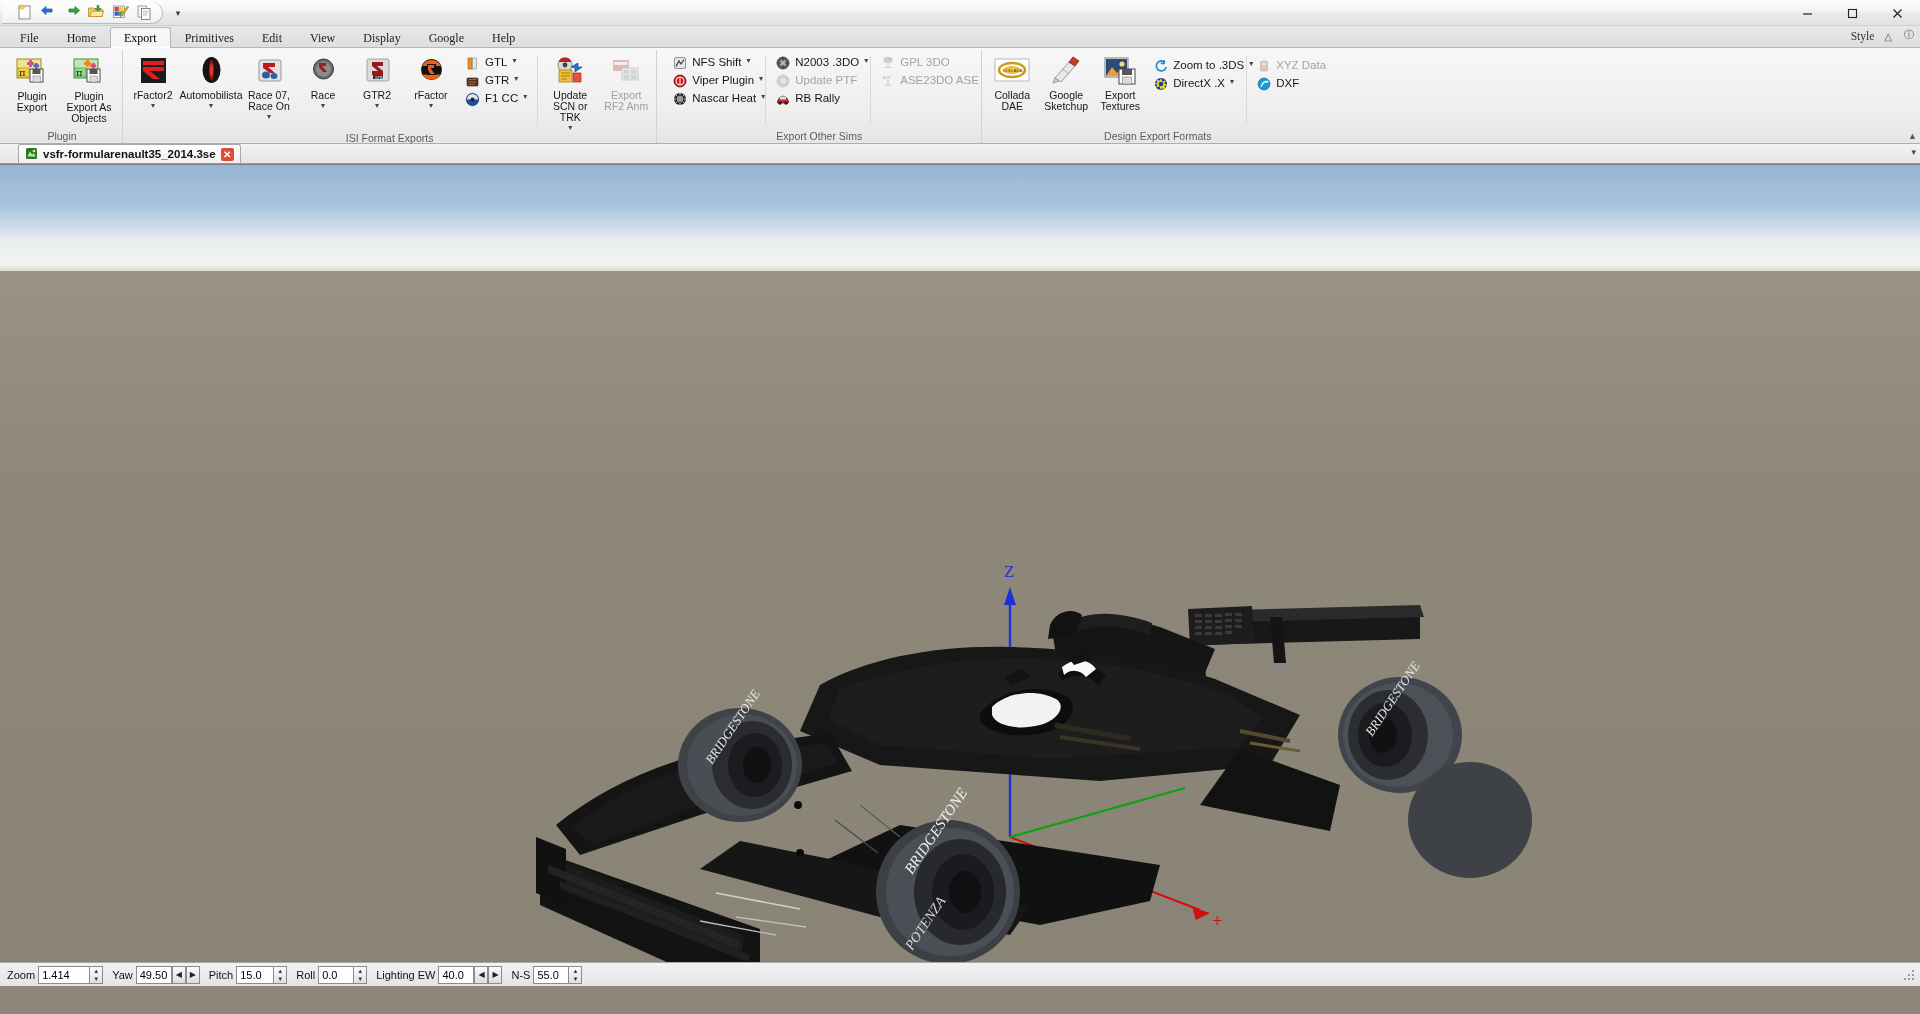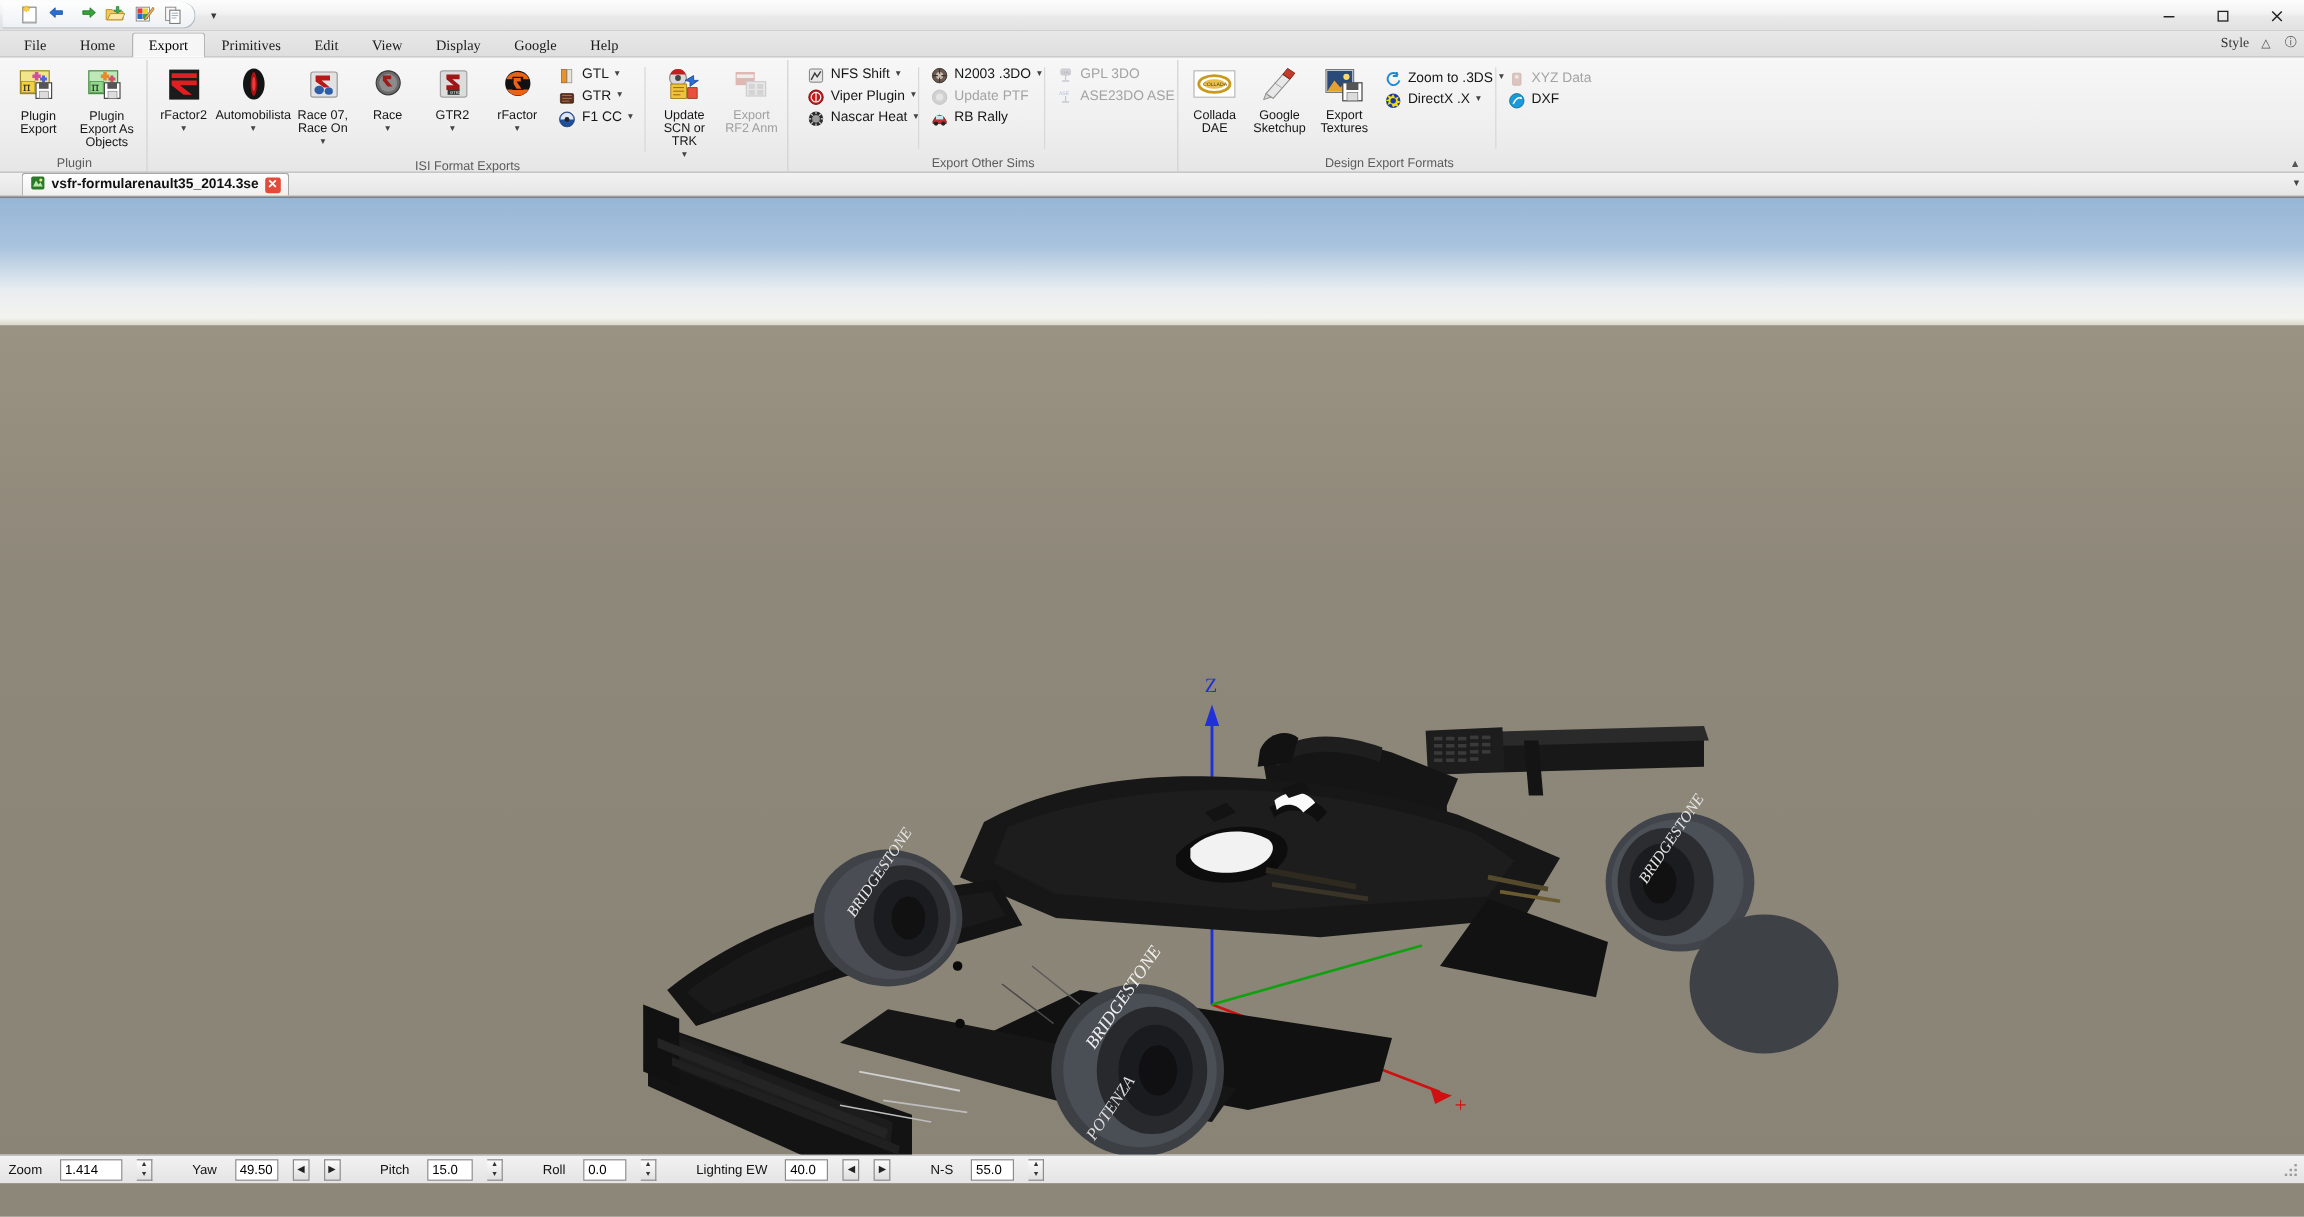--- a/index.html
+++ b/index.html
@@ -236,21 +236,21 @@
   .scene { position:absolute; inset:0; }
 
   
   .statusbar {
     flex: 0 0 24px;
     background: linear-gradient(#f2f2f2, #e4e4e4);
     border-top: 1px solid #a8a8a8;
     display: flex;
     align-items: center;
     padding: 0 4px;
-    gap: 12px;
+    gap: 0;
     font-size: 11px;
     color: #111;
   }
   .sb-label { padding: 0 3px; }
   .sb-field {
     height: 18px;
     border: 1px solid #8c8c8c;
     background: #fff;
     display: flex;
     align-items: center;

